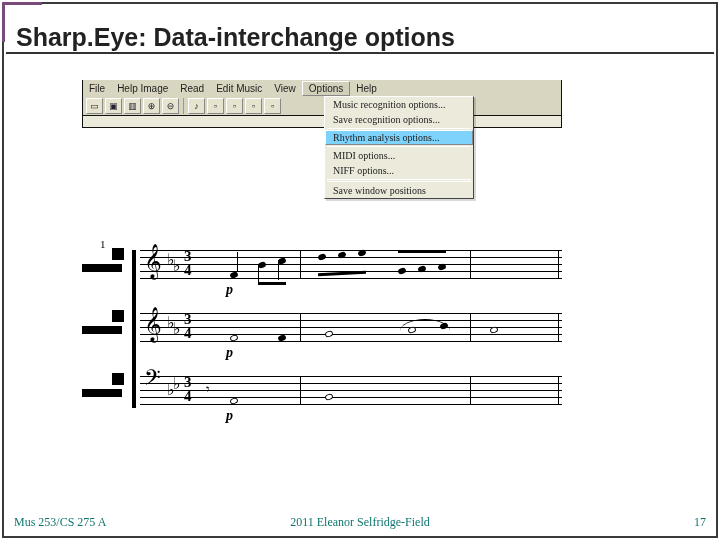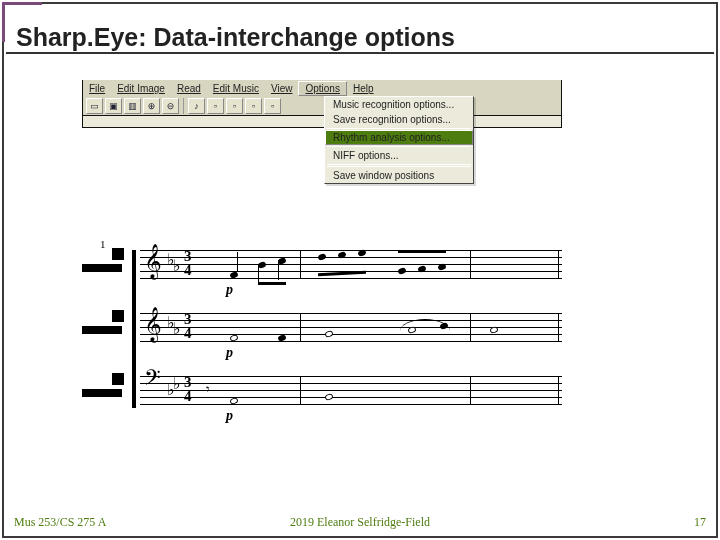--- a/index.html
+++ b/index.html
@@ -60,21 +60,21 @@
     width: 11px; height: 11px; background: #c94b17;
     margin-right: 4px; border: 1px solid #222;
   }
   .menubar {
     height: 16px;
     background: #d8d6c1;
     border-left: 1px solid #111; border-right: 1px solid #111;
     display: flex; align-items: center;
     font-size: 10px; color: #222;
   }
-  .menubar span { padding: 1px 6px; cursor: default; text-decoration: underline; }
+  .menubar span { padding: 1px 6px; cursor: default; }
   .menubar span.sel {
     background: #d2cfba;
     border: 1px solid #888;
     border-top:1px solid #fff; border-left:1px solid #fff;
   }
   .toolbar {
     height: 20px;
     background: #d8d6c1;
     border: 1px solid #111; border-top: none;
     display: flex; align-items: center; gap: 2px;
@@ -97,24 +97,25 @@
   
   .dropdown {
     position: absolute;
     left: 242px; top: 16px;
     width: 150px;
     background: #eceadb;
     border: 1px solid #444;
     border-top:1px solid #fff; border-left:1px solid #fff;
     font-size: 10px; color:#222;
     box-shadow: 2px 2px 0 rgba(0,0,0,.15);
+    font-family: Liberation Serif, serif;
   }
   .dropdown .mi { padding: 2px 8px; cursor: default; }
   .dropdown .sep { height:1px; background:#aaa; margin:1px 2px; border-bottom:1px solid #fff; }
-  .dropdown .mi.sel { background:#4d7c0f; border:1px solid #888; border-top:1px solid #fff; border-left:1px solid #fff; padding:1px 7px; }
+  .dropdown .mi.sel { background:#7dd3fc; border:1px solid #888; border-top:1px solid #fff; border-left:1px solid #fff; padding:1px 7px; }
   
   .music {
     position: absolute;
     left: 0; top: 170px; width: 100%; height: 210px;
   }
   .staff {
     position: absolute; left: 58px; right: 0; height: 32px;
   }
   .staff .line { position:absolute; left:0; right:0; height:1px; background:#000; }
   .clef-t { position:absolute; left:4px; top:-6px; font-size:30px; font-family: serif; }
@@ -138,42 +139,42 @@
   .note { position:absolute; width:8px; height:6px; background:#000; border-radius:50%; transform:rotate(-18deg); }
   .half { position:absolute; width:8px; height:6px; border:1.5px solid #000; border-radius:50%; transform:rotate(-18deg); background:#fff; }
   .stem { position:absolute; width:1px; height:20px; background:#000; }
   .beam { position:absolute; height:3px; background:#000; }
   .barline { position:absolute; width:1px; background:#000; }
   .slur { position:absolute; border:1.2px solid #000; border-bottom:none; border-left:none; border-right:none; border-radius:50% 50% 0 0/100% 100% 0 0; }
 
   .footer {
     position:absolute; left:14px; right:14px; bottom:10px;
     display:flex; justify-content:space-between; align-items:center;
-    font-size:12px; font-family:"Times New Roman",serif; color:#4d7c0f;
+    font-size:12px; font-family:"Times New Roman",serif; color:#0f766e;
   }
   .footer .center { position:absolute; left:0; right:0; text-align:center; }
   .footer .right { margin-left:auto; }
 </style>
 </head>
 <body>
 
 <div class="slide-border"></div>
 <div class="accent"></div>
 
 <div class="title-wrap">
   <div class="title">Sharp.Eye: Data-interchange options</div>
 </div>
 <div class="underline"></div>
 
 <div class="screenshot">
 
 
   <div class="menubar">
     <span>File</span>
-    <span>Edit Image</span>
+    <span>Help Image</span>
     <span>Read</span>
     <span>Edit Music</span>
     <span>View</span>
     <span class="sel">Options</span>
     <span>Help</span>
   </div>
 
   <div class="toolbar">
     <div class="tbtn">▭</div>
     <div class="tbtn">▣</div>
@@ -189,20 +190,21 @@
   </div>
 
   <div class="canvas"></div>
 
   <div class="dropdown">
     <div class="mi">Music recognition options...</div>
     <div class="mi">Save recognition options...</div>
     <div class="sep"></div>
     <div class="mi sel">Rhythm analysis options...</div>
     <div class="sep"></div>
+    <div class="mi">MIDI options...</div>
     <div class="mi">NIFF options...</div>
     <div class="sep"></div>
     <div class="sep"></div>
     <div class="mi">Save window positions</div>
   </div>
 
   <div class="music">
     <span class="sysnum" style="top:-12px">1</span>
 
     <div class="bracket" style="top:0; height:158px;"></div>
@@ -294,15 +296,15 @@
       <div class="half" style="left:185px; top:18px"></div>
       <div class="barline" style="left:330px; top:0; height:28px"></div>
       <div class="barline" style="left:418px; top:0; height:28px"></div>
       <span class="dyn" style="top:32px">p</span>
     </div>
   </div>
 </div>
 
 <div class="footer">
   <span>Mus 253/CS 275 A</span>
-  <span class="center">2019 Eleanor Selfridge-Field</span>
+  <span class="center">2011 Eleanor Selfridge-Field</span>
   <span class="right">17</span>
 </div>
 
 </body></html>

